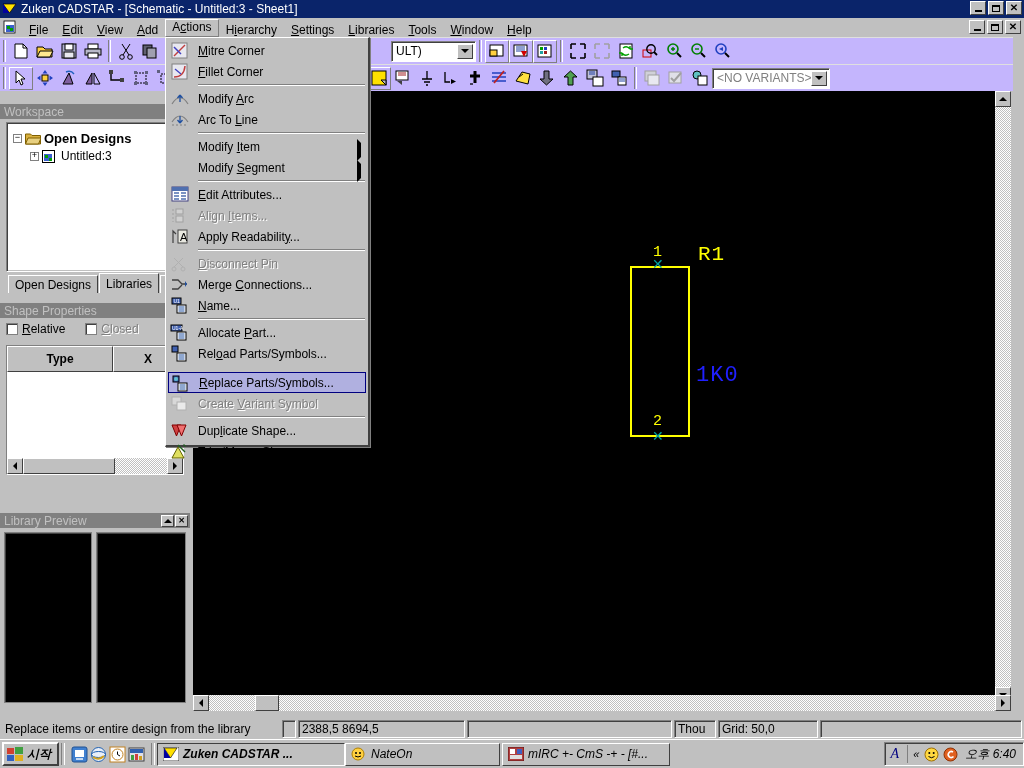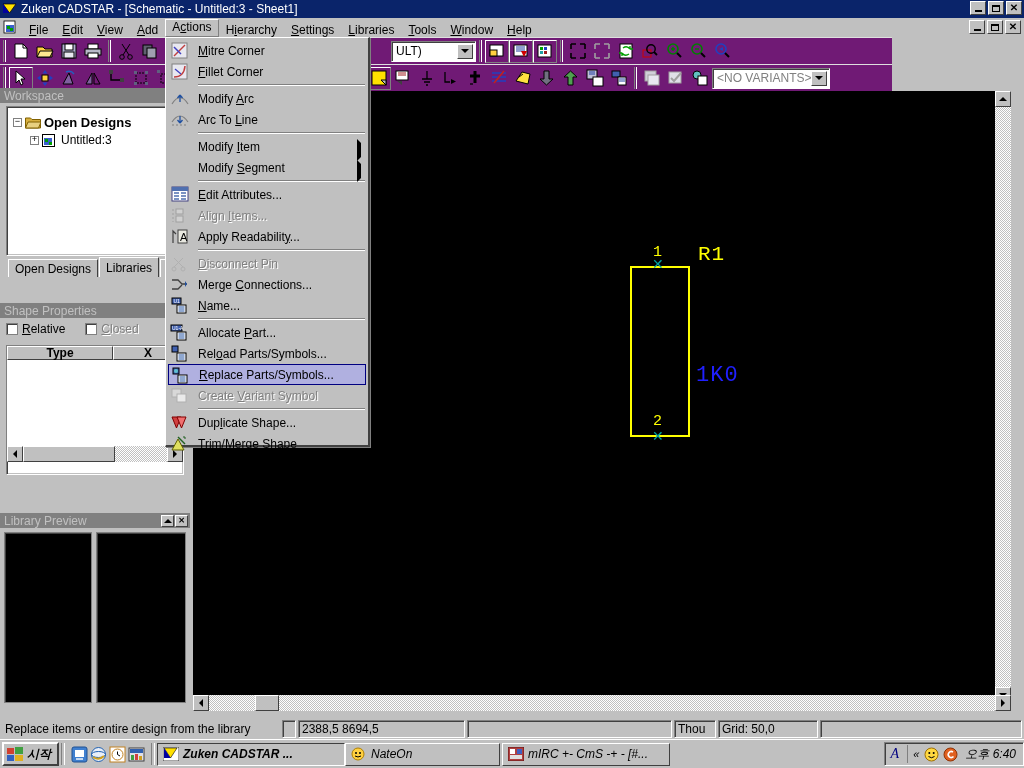--- a/index.html
+++ b/index.html
@@ -57,22 +57,22 @@
   .menubar .mi.active {
     border: 1px solid #ffffff; border-right-color:#808080; border-bottom-color:#808080;
     padding: 1px 6px 2px 6px;
     background:#c0c0c0;
   }
   .menubar .mdibtns { position:absolute; right: 3px; top: 2px; display:flex; gap:2px; }
   u { text-decoration: underline; }
 
   
   .toolbar-row {
-    position: absolute; left: 0; width: 892px; height: 27px;
-    background: #701a75; display: flex; align-items: center;
+    position: absolute; left: 0; width: 1013px; height: 27px;
+    background: #c4b5fd; display: flex; align-items: center;
     border-top: 1px solid #dfdfdf;
   }
   .tbr1 { top: 37px; }
   .tbr2 { top: 64px; }
   .sep { width: 3px; height: 22px; border-left:1px solid #808080; border-right:1px solid #ffffff; margin: 0 3px; flex:none;}
   .tbtn {
     width: 24px; height: 23px; margin: 0 0px; flex: none;
     display:flex; align-items:center; justify-content:center;
     position: relative;
   }
@@ -129,21 +129,21 @@
     border-top:1px solid #fff;border-left:1px solid #fff;border-right:1px solid #404040;
     margin-right:1px; white-space:nowrap; line-height:15px;
   }
   .tab.sel { height:20px; line-height:17px; }
   .chkbox {
     width:12px;height:12px;background:#fff;
     border:1px solid #808080; box-shadow: inset 1px 1px 0 #404040;
     flex:none;
   }
   .grid-head {
-    display:flex; height:14px; background:#c0c0c0;justify-content:flex-end;
+    display:flex; height:26px; background:#c0c0c0;justify-content:flex-end;
   }
   .gh-cell {
     border-top:1px solid #fff;border-left:1px solid #fff;border-right:1px solid #404040;border-bottom:1px solid #404040;
     display:flex;align-items:center;justify-content:center; font-weight:bold; font-size:12px;
   }
   .hscroll {
     height: 16px; background:#c0c0c0; display:flex; align-items:center;
   }
   .sb-btn {
     width:16px;height:16px;background:#c0c0c0;
@@ -235,21 +235,21 @@
   }
   .dd-item {
     position:relative; height:21px; display:flex; align-items:center;
     padding-left: 32px; font-size:12px; color:#000; white-space:nowrap;
   }
   .dd-item.disabled { color:#808080; text-shadow: 1px 1px 0 #ffffff; }
   .dd-item.sel {
     background:#b0b0e0;
     border:1px solid #000080;
     color:#000;
-    margin: 0 2px 0 2px;
+    margin: 8px 2px 0 2px;
     padding-left:30px;
     height:21px;
   }
   .dd-sep { height: 2px; margin: 2px 3px 2px 32px; border-top:1px solid #808080; border-bottom:1px solid #fff; }
   .dd-arrow { position:absolute; right:7px; top:7px; }
   .dd-ic { position:absolute; left:3px; top:2px; width:23px; height:17px; }
 
   svg { display:block; }
 </style>
 </head>
@@ -580,21 +580,21 @@
         </svg>
     </div>
     <div class="combo" style="width:118px;">
       <div class="ctext" style="color:#808080;">&lt;NO VARIANTS&gt;</div>
       <div class="carrow">
           <div class="dn-tri"></div>
         </div>
     </div>
   </div>
 
-  <div class="panel" style="left:0;top:88px;width:190px;height:195px;">
+  <div class="panel" style="left:0;top:104px;width:190px;height:195px;">
     <div class="panel-cap">
       <span>Workspace</span>
       <span class="cap-btns">
         <span class="capbtn">
             <span class="up-tri"></span>
           </span>
       </span>
     </div>
     <div class="sunk" style="position:absolute;left:6px;top:18px;width:178px;height:150px;">
       <div class="tree">

